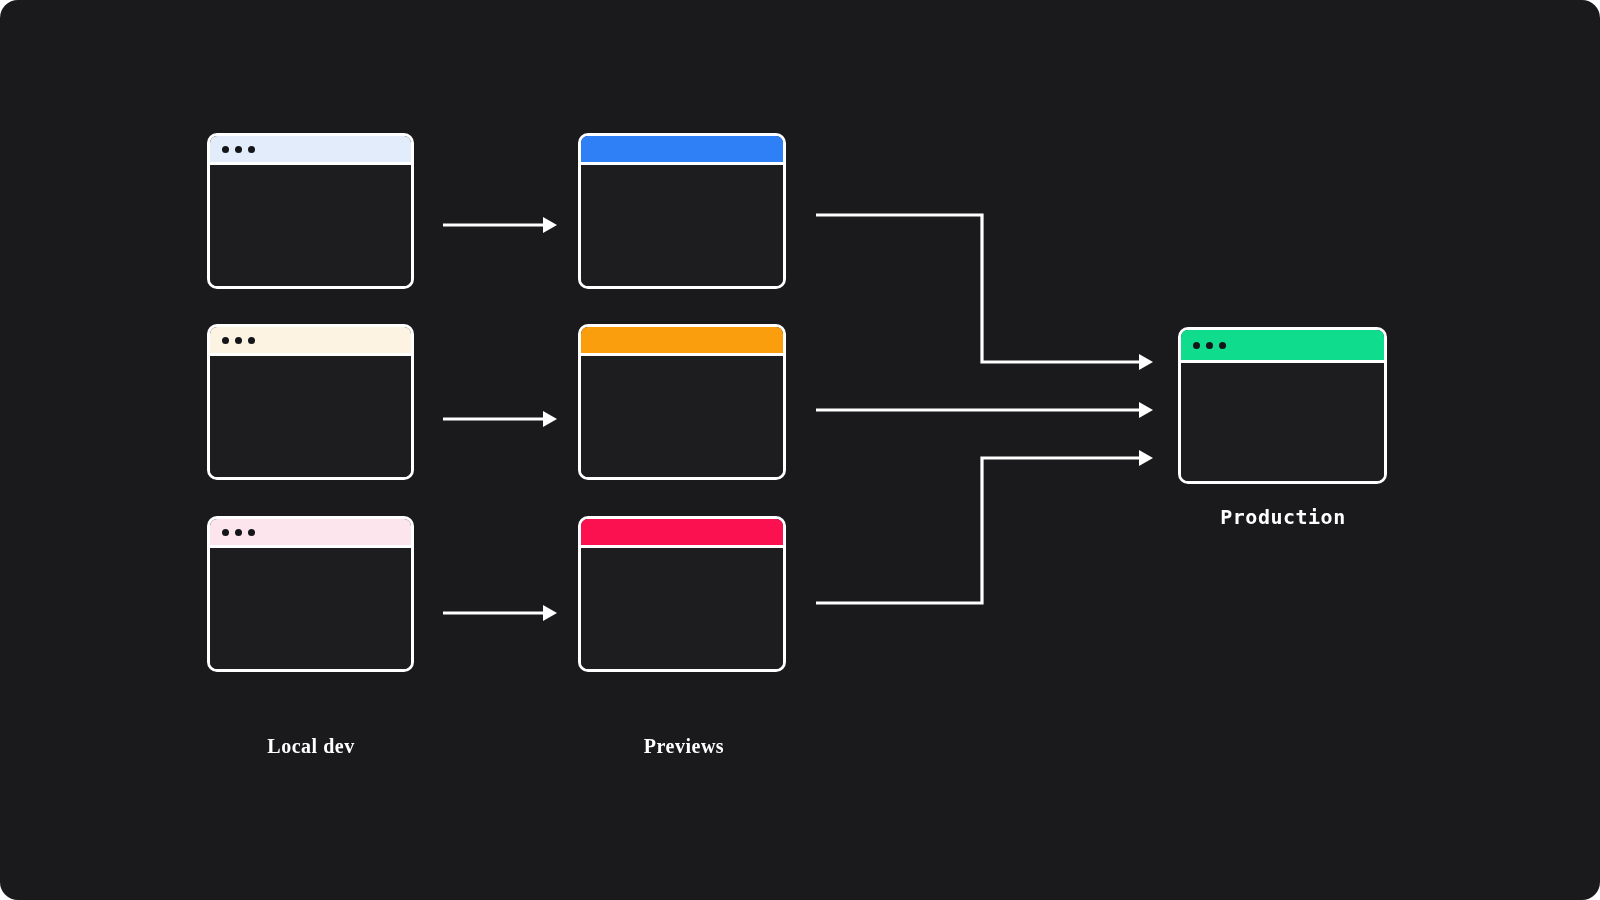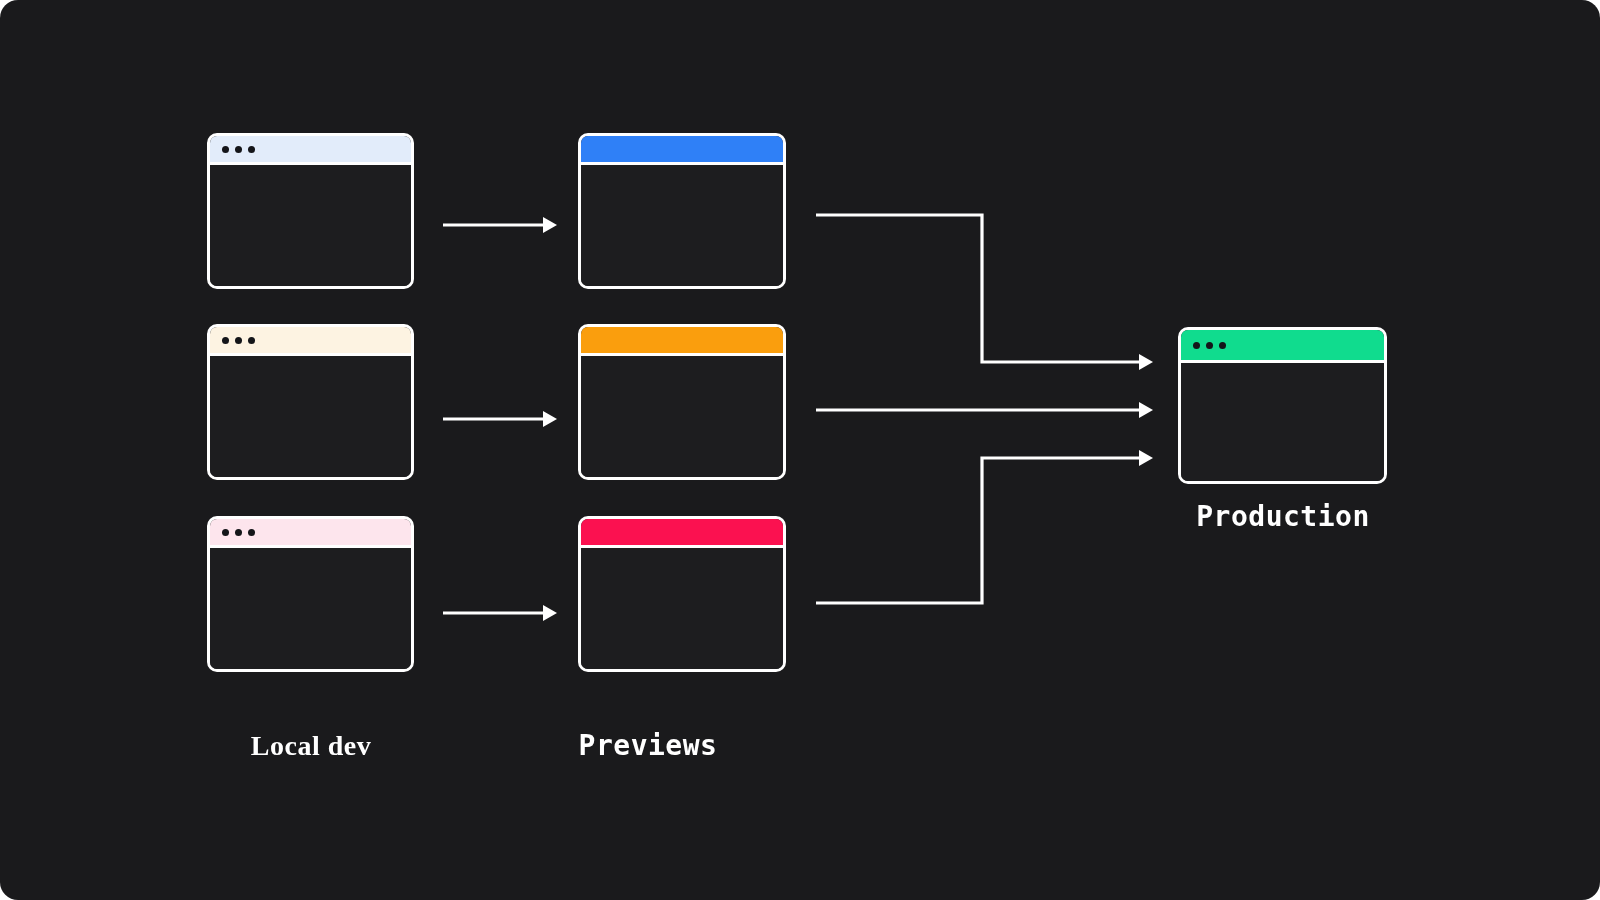--- a/index.html
+++ b/index.html
@@ -54,21 +54,21 @@
     fill: none;
     stroke-linejoin: miter;
     stroke-linecap: butt;
   }
   .connectors polygon { fill: var(--stroke-color, #fff); }
 
   .col-label {
     position: absolute;
     transform: translateX(-50%);
     color: var(--label-color, #fff);
-    font-size: 28px;
+    font-size: 20px;
     font-weight: bold;
     line-height: 30px;
     white-space: nowrap;
     letter-spacing: 0.5px;
   }
 </style>
 </head>
 <body>
 
 <div class="canvas">
@@ -154,17 +154,17 @@
       <polygon points="1139,402 1153,410 1139,418"></polygon>
     </g>
     <g>
       <polyline points="816,603 982,603 982,458 1139,458"></polyline>
       <polygon points="1139,450 1153,458 1139,466"></polygon>
     </g>
   </svg>
 
   <div class="col-label" style="left:311px; top:731px;font-family:Liberation Serif, serif;">Local dev</div>
 
-  <div class="col-label" style="left:648px; top:731px;">Previews</div>
+  <div class="col-label" style="left:684px; top:731px;font-family:Liberation Serif, serif;">Previews</div>
 
   <div class="col-label" style="left:1283px; top:502px;">Production</div>
 
 </div>
 
 </body></html>

